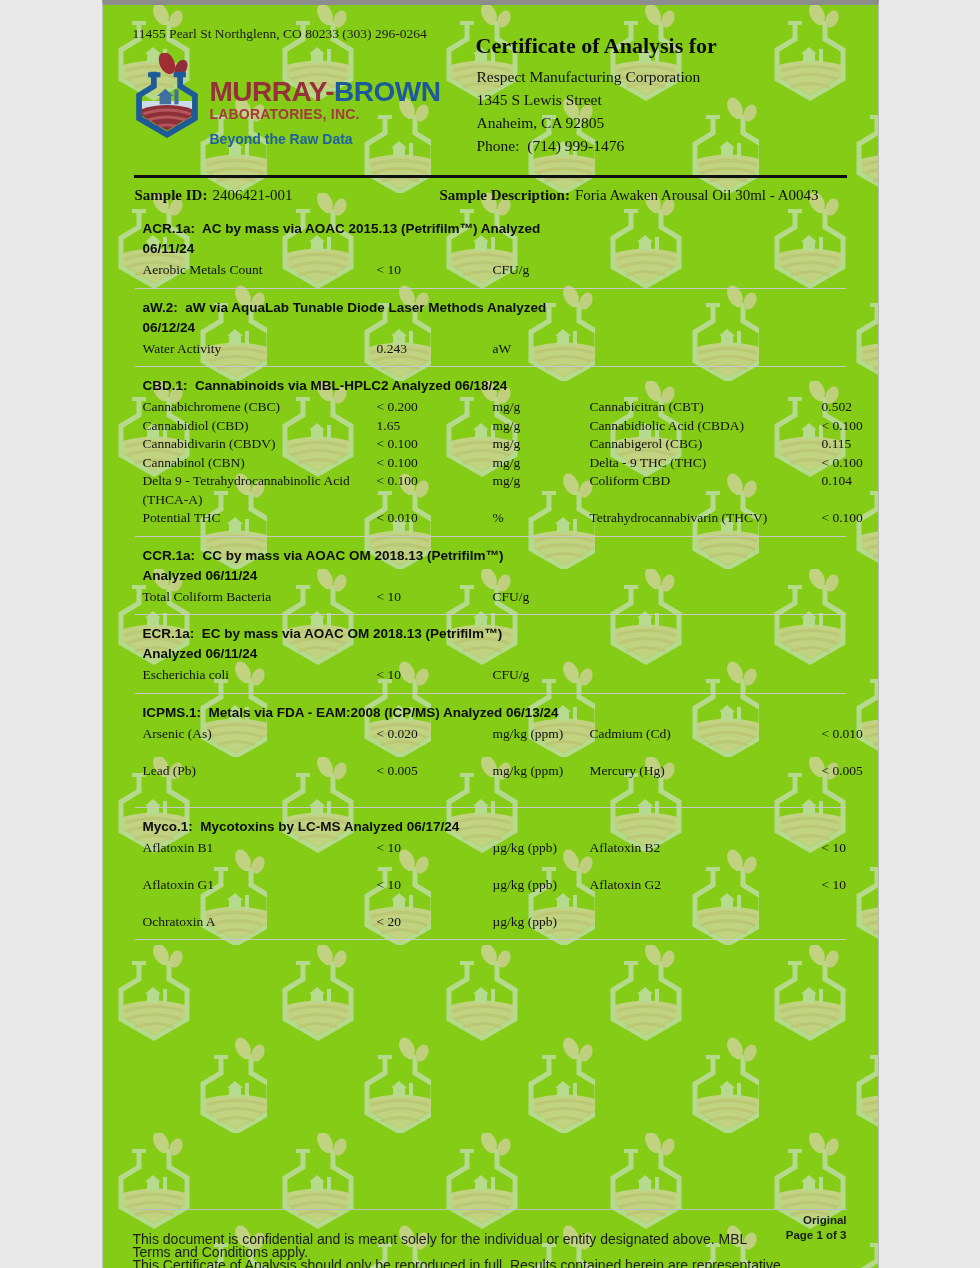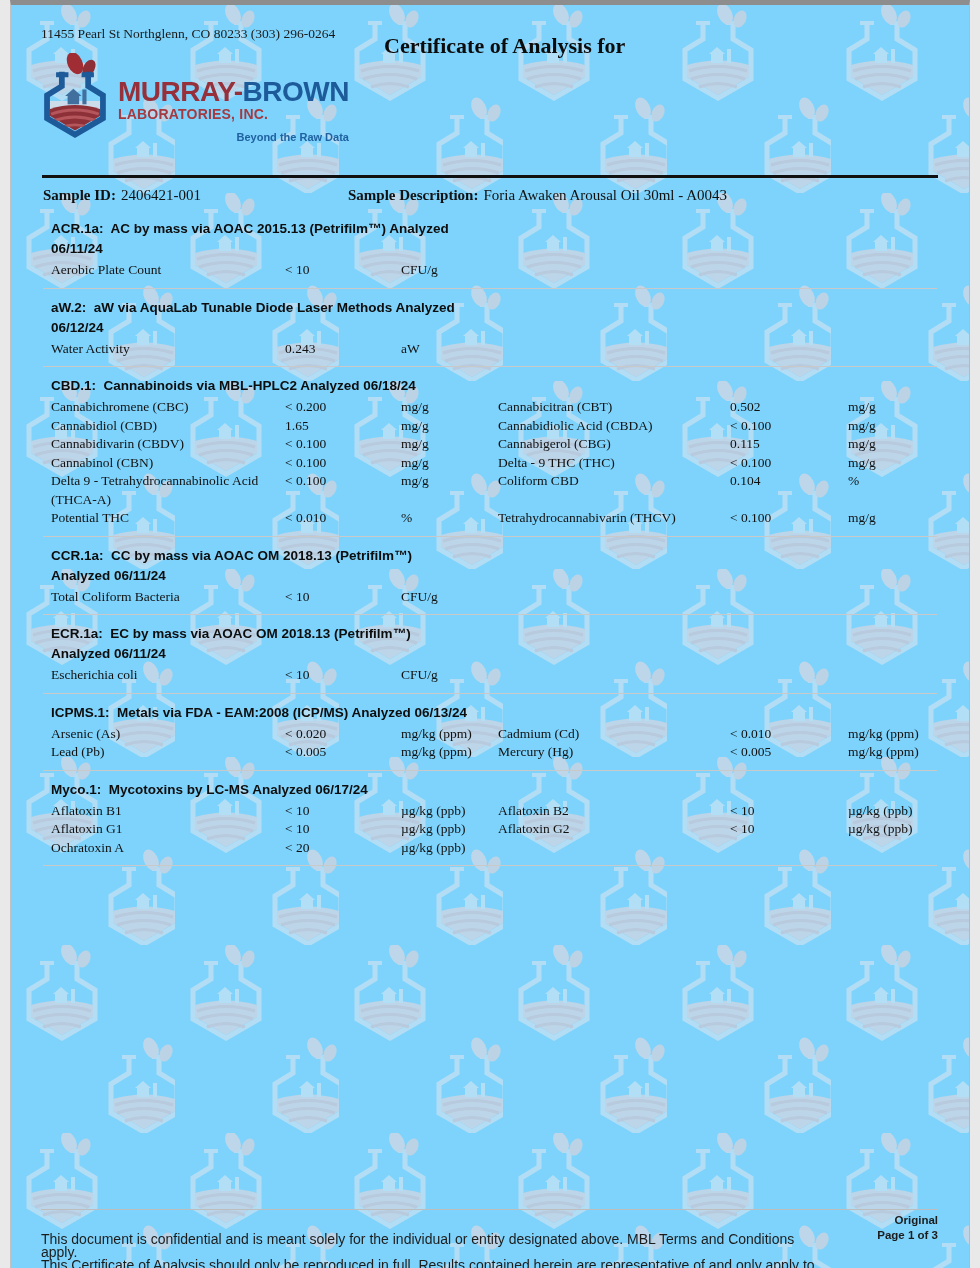--- a/index.html
+++ b/index.html
@@ -1,38 +1,38 @@
 <!DOCTYPE html>
 <html><head>
 <meta charset="utf-8">
 <style>
   * { margin:0; padding:0; box-sizing:border-box; }
   html,body { background:#e9e9e9; }
   .page{
-    position:relative; width:960px; height:1268px; margin:0 auto;
-    background:#7dd3fc; overflow:hidden;
+    position:relative; width:777px; height:1268px; margin:0 auto;
+    background:#84cc16; overflow:hidden;
     border-top:5px solid #8d8d8d;
     border-left:1px solid #c2c2c2;
     border-right:1px solid #b8b8b8;
     font-family:"Liberation Serif", serif;
     color:#111;
   }
   .watermark{ position:absolute; left:0; top:0; z-index:0; }
   .content{ position:relative; z-index:1; }
 
   
   .header{ position:relative; height:170px; }
   .lab-address{ position:absolute; left:30px; top:21px; font-size:13.5px; color:#1a1a1a; }
   .logo{ position:absolute; left:27px; top:48px; display:flex; align-items:flex-start; }
   .logo-text{ margin-left:6px; margin-top:26px; font-family:"Liberation Sans", sans-serif; }
   .logo-name{ font-weight:bold; font-size:28px; letter-spacing:-0.5px; line-height:26px; }
   .logo-name .p1{ color:#96303a; }
   .logo-name .p2{ color:#1d5a99; }
   .logo-sub{ font-weight:bold; font-size:14px; color:#a43a40; letter-spacing:0.2px; line-height:19px; }
-  .logo-tag{ font-weight:bold; font-size:11px; color:#2061a0; margin-top:7px;text-align:right; }
+  .logo-tag{ font-weight:bold; font-size:14px; color:#2061a0; margin-top:7px; }
   .doc-title{ position:absolute; left:373px; top:28px; font-size:22px; font-weight:bold; color:#0c0c0c; }
   .client{ position:absolute; left:374px; top:60px; font-size:15.5px; line-height:23px; }
   .meta{ position:absolute; left:660px; top:81px; font-size:15.5px; line-height:23px; }
   .meta .temp{ margin-left:20px; }
   .thick-line{ margin:0 31px; border-bottom:3px solid #101010; }
 
   
   .main{ padding:0 32px; }
   .sample-row{ position:relative; margin-top:9px; height:23px; font-size:15px; }
   .sample-desc{ position:absolute; left:305px; top:0; }
@@ -110,37 +110,43 @@
         </svg>
         <div class="logo-text">
           <div class="logo-name"><span class="p1">MURRAY-</span><span class="p2">BROWN</span></div>
           <div class="logo-sub">LABORATORIES, INC.</div>
           <div class="logo-tag">Beyond the Raw Data</div>
         </div>
       </div>
 
       <div class="doc-title">Certificate of Analysis for</div>
 
+      <div class="client">
+        <div>Respect Manufacturing Corporation</div>
+        <div>1345 S Lewis Street</div>
+        <div>Anaheim, CA 92805</div>
+        <div><span>Phone:</span>&nbsp; <span>(714) 999-1476</span></div>
+      </div>
 
     </div>
 
     <div class="thick-line"></div>
 
     <div class="main">
       <div class="sample-row">
         <span class="blab">Sample ID:</span><span class="val">2406421-001</span>
         <span class="sample-desc"><span class="blab">Sample Description:</span><span class="val">Foria Awaken Arousal Oil 30ml - A0043</span></span>
       </div>
 
       <div>
           <div class="section">
             <div class="section-title">ACR.1a:  AC by mass via AOAC 2015.13 (Petrifilm™) Analyzed
 06/11/24</div>
             <div class="row">
-              <div class="c-analyte">Aerobic Plate Count</div>
+              <div class="c-analyte">Aerobic Metals Count</div>
               <div class="c-result">&lt; 10</div>
               <div class="c-unit">CFU/g</div>
               <div class="c-analyte"></div>
               <div class="c-result"></div>
               <div class="c-unit"></div>
             </div>
             <div class="sep"></div>
           </div>
           <div class="section">
             <div class="section-title">aW.2:  aW via AquaLab Tunable Diode Laser Methods Analyzed

